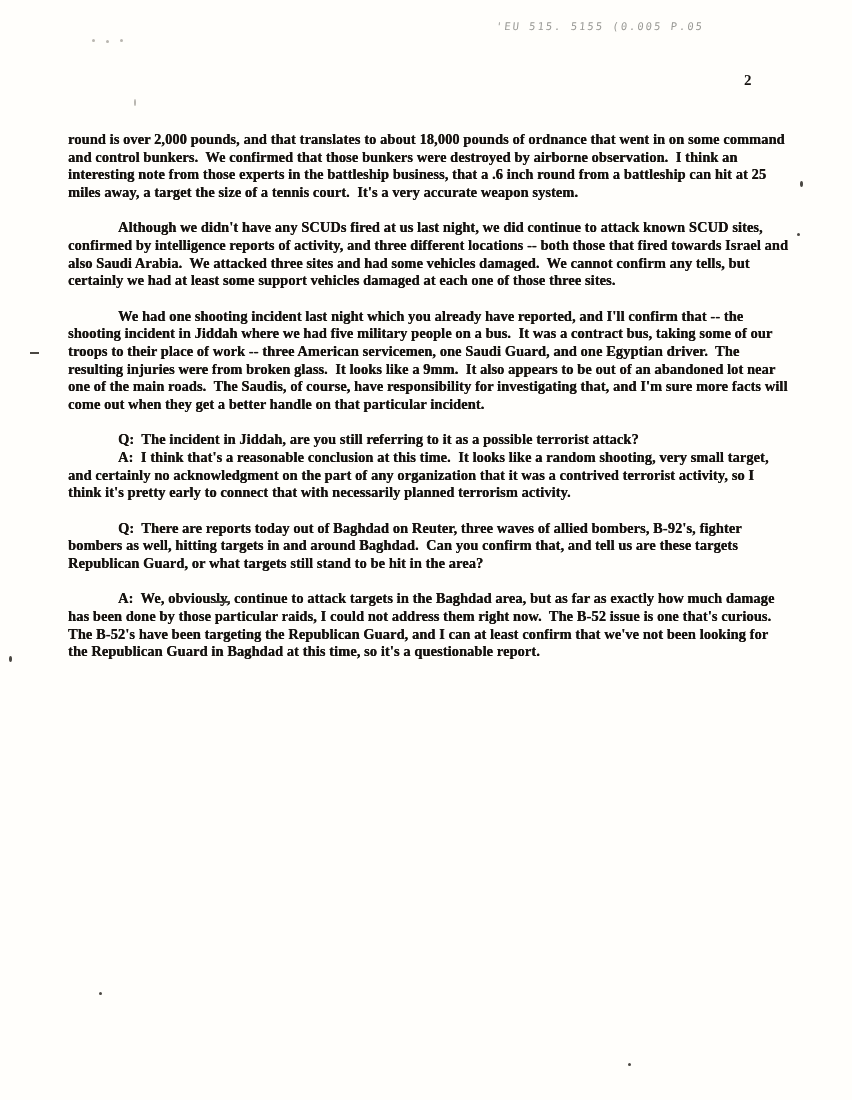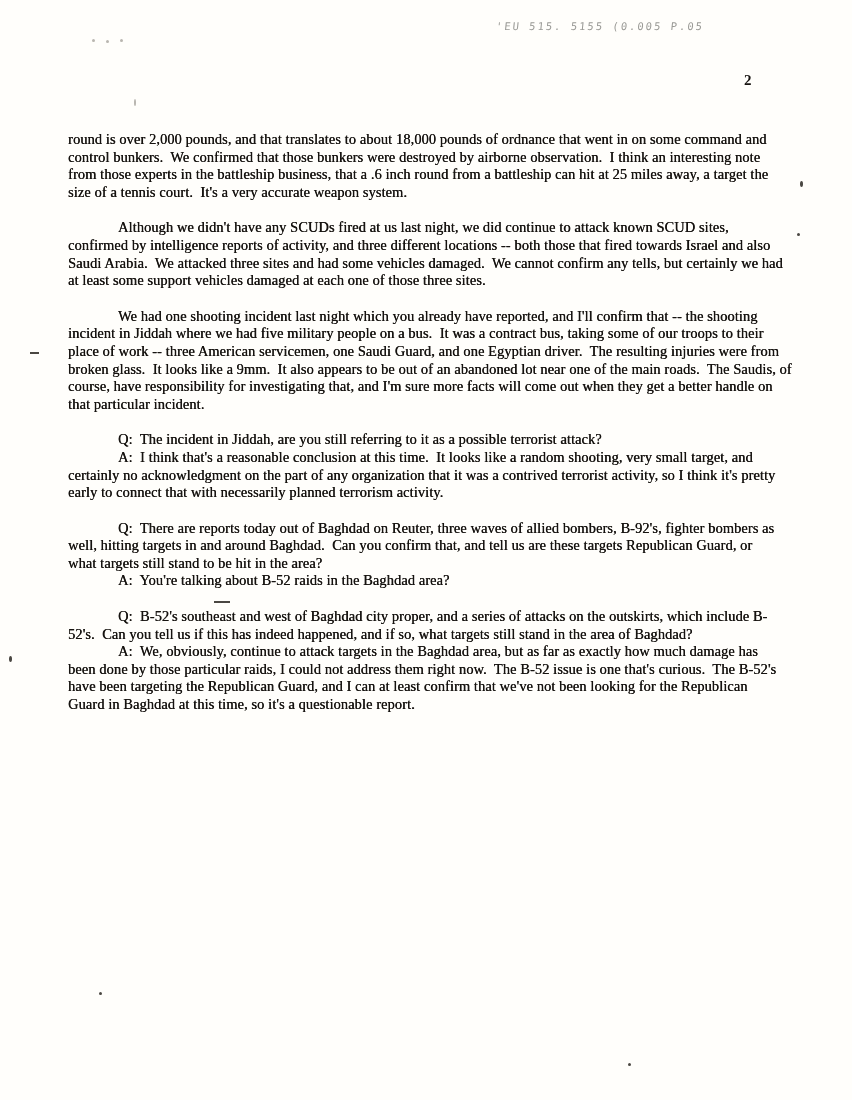--- a/index.html
+++ b/index.html
@@ -34,20 +34,21 @@
   }
   .body-text {
     position: absolute;
     top: 131px;
     left: 68px;
     width: 724px;
     font-size: 14.4px;
     line-height: 17.6px;
     letter-spacing: 0.1px;
     text-align: left;
+    font-weight: bold;
   }
   .body-text p {
     white-space: pre-wrap;
     text-shadow: 0.3px 0 0 currentColor;
   }
   p.para {
     margin: 0 0 18px 0;
     text-indent: 50px;
   }
   p.para.no-indent { text-indent: 0; }
@@ -86,25 +87,23 @@
     <div class="qa-group">
       <p>Q:  The incident in Jiddah, are you still referring to it as a possible terrorist attack?</p>
       <p>A:  I think that's a reasonable conclusion at this time.  It looks like a random shooting, very small target, and certainly no acknowledgment on the part of any organization that it was a contrived terrorist activity, so I think it's pretty early to connect that with necessarily planned terrorism activity.</p>
     </div>
 
     <div class="qa-group">
     </div>
 
     <div class="qa-group">
       <p>Q:  There are reports today out of Baghdad on Reuter, three waves of allied bombers, B-92's, fighter bombers as well, hitting targets in and around Baghdad.  Can you confirm that, and tell us are these targets Republican Guard, or what targets still stand to be hit in the area?</p>
-      <p>A:  You're talking about B-52 raids in the Baghdad area?</p>
     </div>
 
     <div class="qa-group">
-      <p>Q:  B-52's southeast and west of Baghdad city proper, and a series of attacks on the outskirts, which include B-52's.  Can you tell us if this has indeed happened, and if so, what targets still stand in the area of Baghdad?</p>
       <p>A:  We, obviously, continue to attack targets in the Baghdad area, but as far as exactly how much damage has been done by those particular raids, I could not address them right now.  The B-52 issue is one that's curious.  The B-52's have been targeting the Republican Guard, and I can at least confirm that we've not been looking for the Republican Guard in Baghdad at this time, so it's a questionable report.</p>
     </div>
 
   </div>
 
   <div class="artifact bar" style="left:30px;  top:352px;  width:9px;  height:2px;"></div>
   <div class="artifact" style="left:800px; top:181px;  width:3px;  height:6px;"></div>
   <div class="artifact" style="left:797px; top:233px;  width:3px;  height:3px;"></div>
   <div class="artifact" style="left:9px;   top:656px;  width:3px;  height:6px;"></div>
   <div class="artifact bar" style="left:214px; top:601px;  width:16px; height:2px;"></div>

